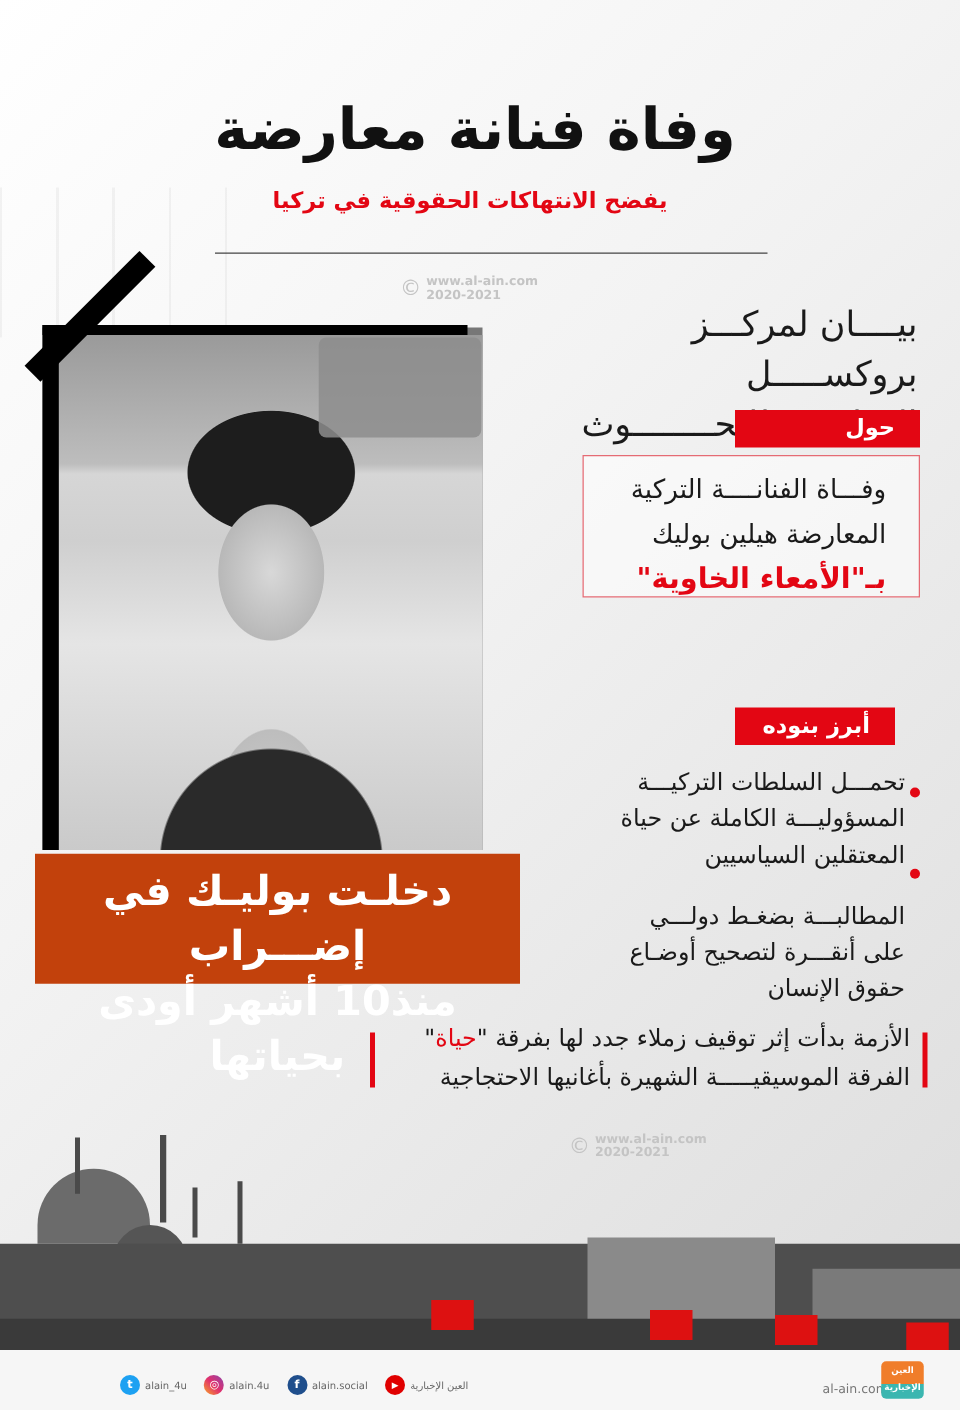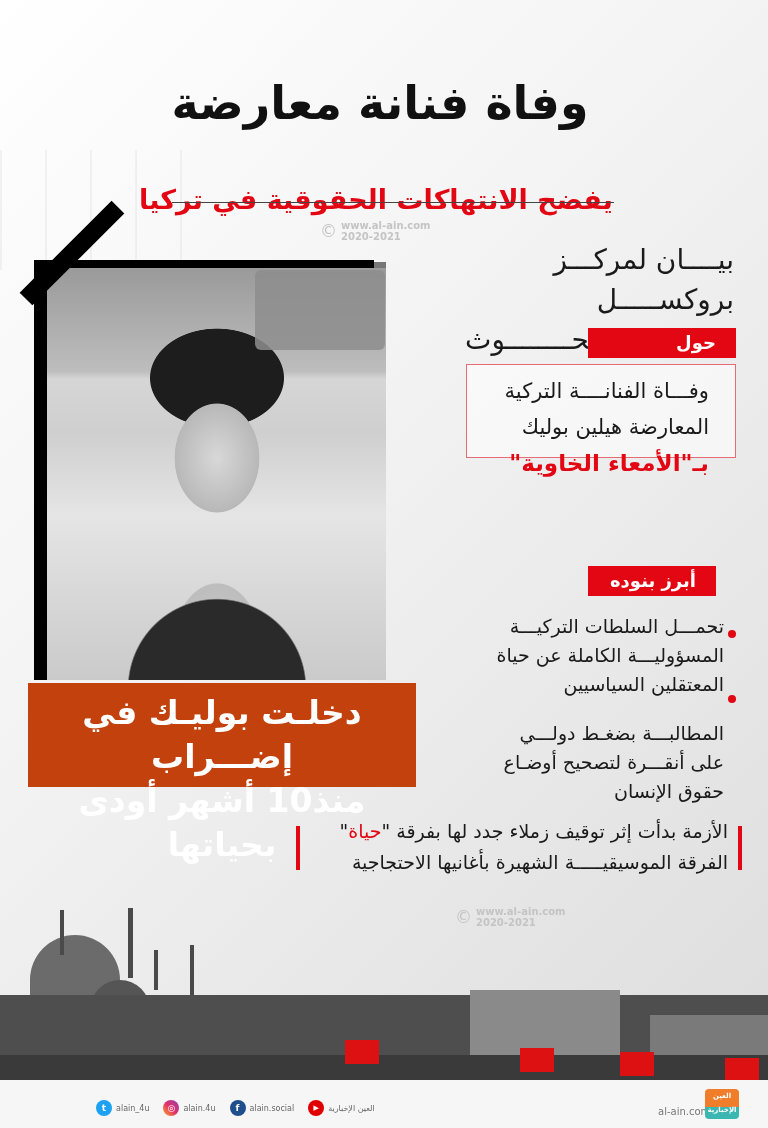--- a/index.html
+++ b/index.html
@@ -20,21 +20,21 @@
       opacity: 0.6;
     }
 
     .title {
       left: 120px; top: 76px; width: 520px; text-align: center;
       font-size: 46px; font-weight: bold; color: #111; direction: rtl;
       letter-spacing: -1px;
     }
     .subtitle {
       left: 120px; top: 150px; width: 512px; text-align: center;
-      font-size: 27px; font-weight: bold; color: #e30613; direction: rtl; margin-top: 34px;
+      font-size: 18px; font-weight: bold; color: #e30613; direction: rtl;
     }
     .title-rule { left: 172px; top: 202px; width: 442px; height: 1px; background: #444; }
 
     .watermark { color: #c4c4c4; font-weight: bold; font-size: 10px; line-height: 11px; display: flex; align-items: center; gap: 4px; }
     .watermark .c { font-size: 17px; font-weight: normal; }
 
     
     .photo-frame { left: 34px; top: 262px; width: 352px; height: 418px; background: #777; overflow: hidden; }
     .photo-top-bar { left: 34px; top: 260px; width: 340px; height: 8px; background: #000; }
     .photo-left-bar { left: 34px; top: 260px; width: 13px; height: 420px; background: #000; }
@@ -60,21 +60,21 @@
     }
 
     
     .statement { right: 34px; top: 240px; width: 300px; font-size: 28px; line-height: 40px; color: #1a1a1a; }
     .red-label {
       background: #e30613; color: #fff; font-weight: bold; font-size: 18px; height: 30px; line-height: 30px;
       padding-right: 20px; direction: rtl; text-align: right;
     }
     .about-label { left: 588px; top: 328px; width: 148px; }
     .about-box {
-      left: 466px; top: 364px; width: 270px; height: 94px; border: 1px solid #e56b74;
+      left: 466px; top: 364px; width: 270px; height: 114px; border: 1px solid #e56b74;
       background: rgba(255,255,255,0.55);
       padding: 8px 26px 0 10px; font-size: 21px; line-height: 36px;
     }
     .about-box .hl { color: #e30613; font-weight: bold; font-size: 23px; }
     .key-label { left: 588px; top: 566px; width: 128px; }
 
     .bullets { right: 34px; top: 612px; width: 280px; font-size: 19px; line-height: 29px; }
     .bullet { position: relative; padding-right: 10px; }
     .bullet .dot { position: absolute; right: -2px; top: 18px; width: 8px; height: 8px; border-radius: 50%; background: #e30613; }
     .bullet + .bullet { margin-top: 6px; }

